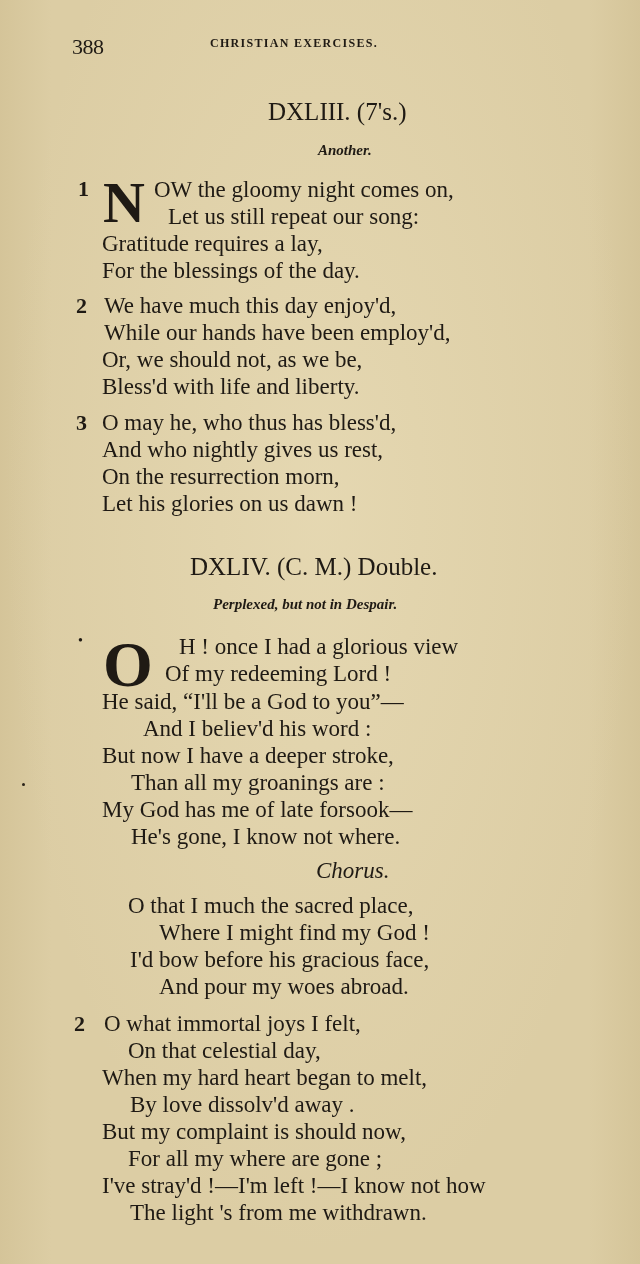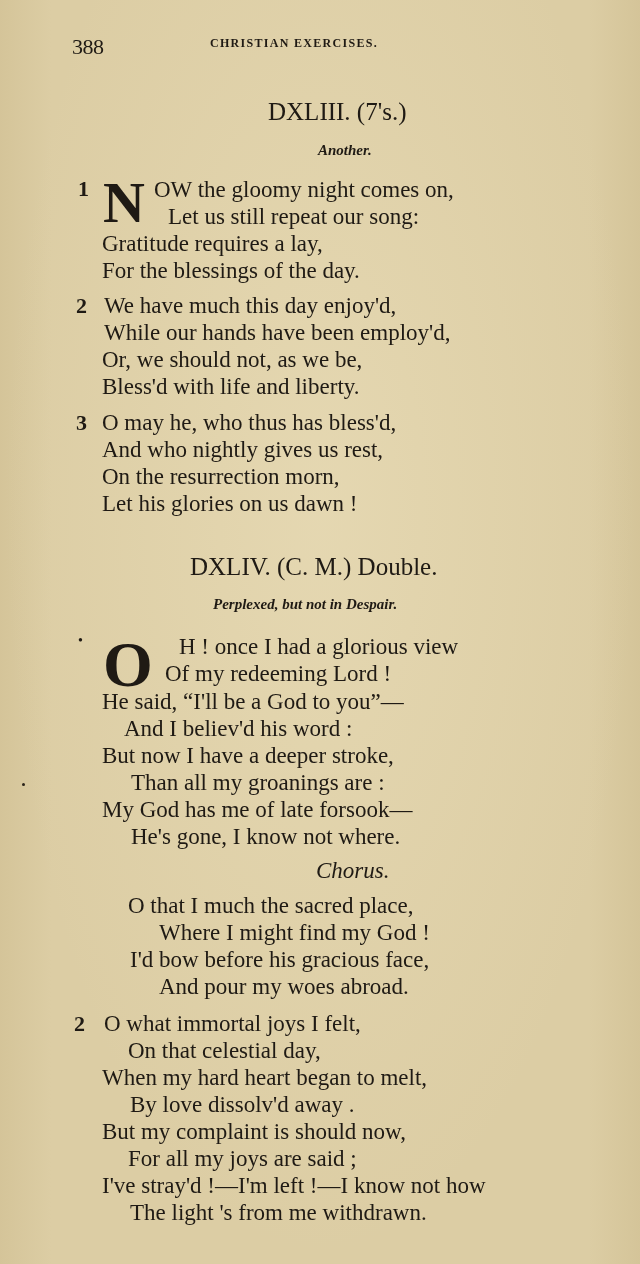--- a/index.html
+++ b/index.html
@@ -55,36 +55,36 @@
   <div class="abs line" style="left:102px; top:463px;">On the resurrection morn,</div>
 
   <div class="abs hymn-title" style="left:190px; top:553px;">DXLIV. (C. M.) Double.</div>
   <div class="abs subtitle" style="left:213px; top:596px;">Perplexed, but not in Despair.</div>
 
   <div class="abs" style="left:78px; top:633px; font-size:14px;">•</div>
   <div class="abs dropcap" style="left:103px; top:640px; font-size:64px;">O</div>
   <div class="abs line" style="left:151px; top:633px;margin-left:28px;">H ! once I had a glorious view</div>
   <div class="abs line" style="left:165px; top:660px;">Of my redeeming Lord !</div>
   <div class="abs line" style="left:102px; top:688px;">He said, “I'll be a God to you”—</div>
-  <div class="abs line" style="left:124px; top:715px;">And I believ'd his word :</div>
+  <div class="abs line" style="left:143px; top:715px;">And I believ'd his word :</div>
   <div class="abs line" style="left:102px; top:742px;">But now I have a deeper stroke,</div>
   <div class="abs line" style="left:131px; top:769px;">Than all my groanings are :</div>
   <div class="abs line" style="left:102px; top:796px;">My God has me of late forsook—</div>
   <div class="abs line" style="left:131px; top:823px;">He's gone, I know not where.</div>
 
   <div class="abs chorus-label" style="left:316px; top:858px;">Chorus.</div>
   <div class="abs line" style="left:128px; top:892px;">O that I much the sacred place,</div>
   <div class="abs line" style="left:159px; top:919px;">Where I might find my God !</div>
   <div class="abs line" style="left:130px; top:946px;">I'd bow before his gracious face,</div>
   <div class="abs line" style="left:159px; top:973px;text-align:center;">And pour my woes abroad.</div>
 
   <div class="abs vnum" style="left:74px; top:1011px;">2</div>
   <div class="abs line" style="left:104px; top:1010px;">O what immortal joys I felt,</div>
   <div class="abs line" style="left:128px; top:1037px;">On that celestial day,</div>
   <div class="abs line" style="left:130px; top:1091px;">By love dissolv'd away .</div>
   <div class="abs line" style="left:102px; top:1064px;">When my hard heart began to melt,</div>
   <div class="abs line" style="left:102px; top:1118px;">But my complaint is should now,</div>
-  <div class="abs line" style="left:128px; top:1145px;">For all my joys are said ;</div>
+  <div class="abs line" style="left:128px; top:1145px;">For all my where are gone ;</div>
   <div class="abs line" style="left:102px; top:1172px;">I've stray'd !—I'm left !—I know not how</div>
   <div class="abs line" style="left:130px; top:1199px;">The light 's from me withdrawn.</div>
 
   <div class="abs" style="left:22px; top:783px; width:3px; height:3px; background:#2a231a; border-radius:50%;"></div>
 </div>
 
 </body></html>

